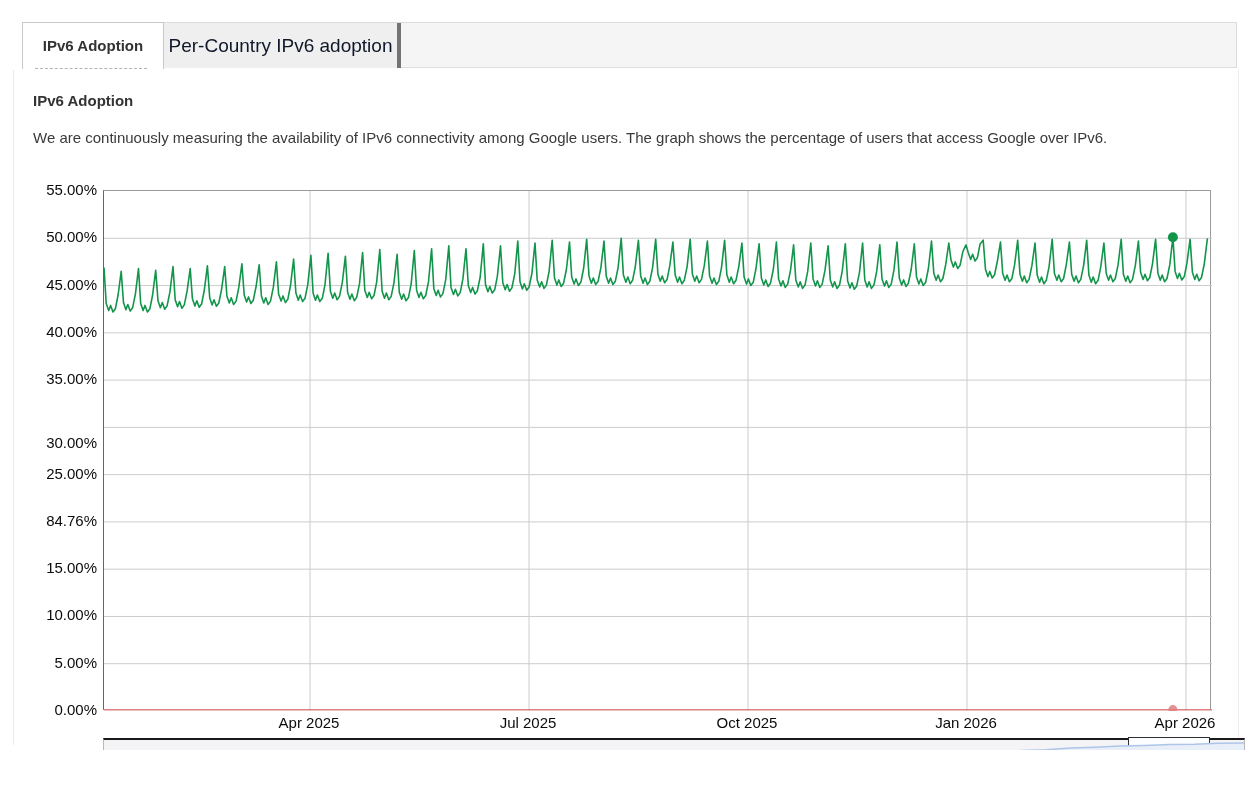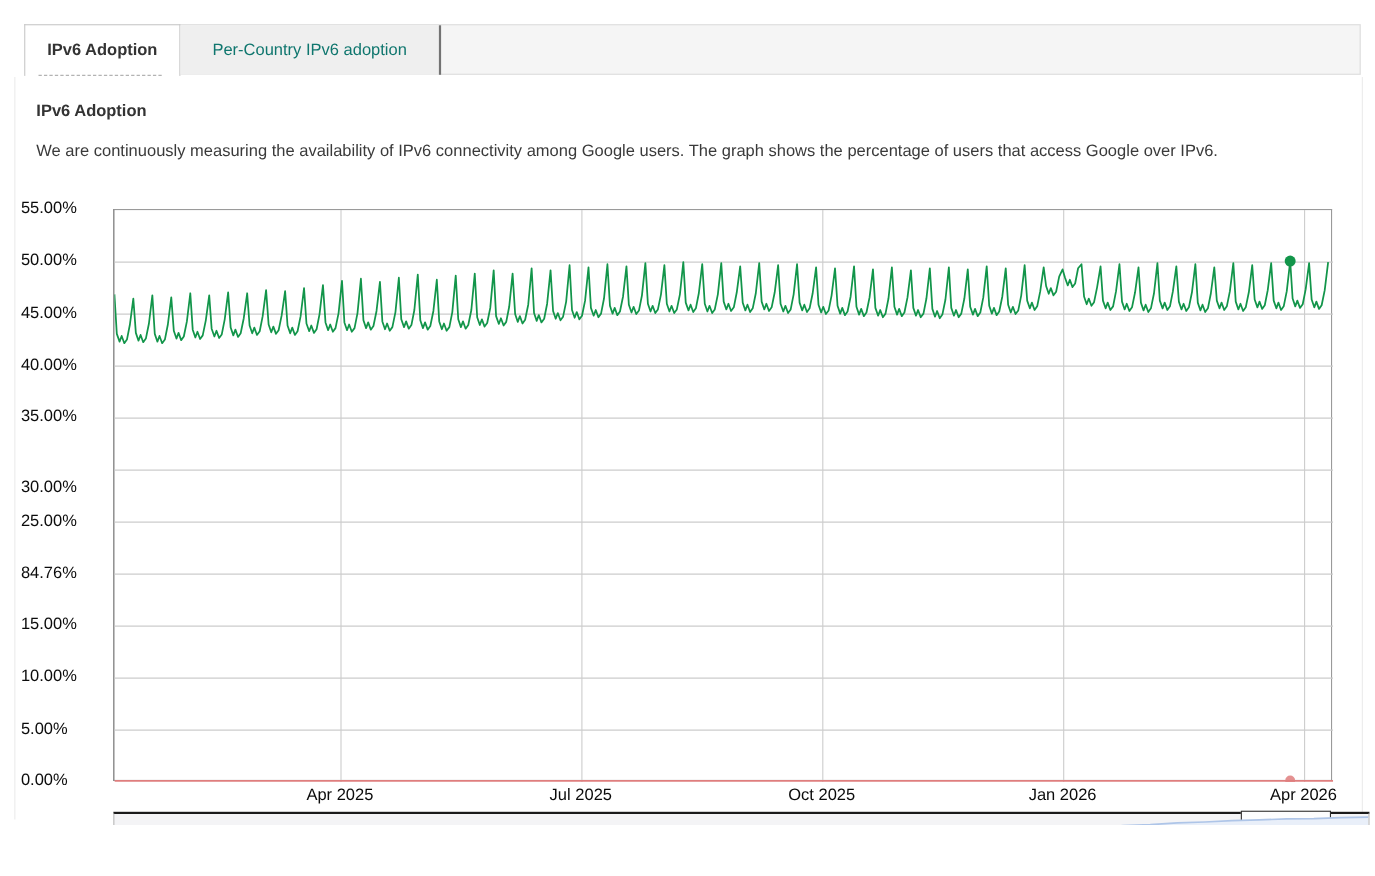--- a/index.html
+++ b/index.html
@@ -14,22 +14,22 @@
     background:#f5f5f5; border:1px solid #dcdcdc;
   }
   #tab-active {
     position:absolute; left:22px; top:22px; width:142px; height:47px;
     background:#fff; border:1px solid #c9c9c9; border-bottom:none; z-index:2;
     font-size:15px; font-weight:bold; color:#333; text-align:center; line-height:45px;
     cursor:pointer;
   }
   #tab-inactive {
     position:absolute; left:164px; top:23px; width:237px; height:45px;
-    background:#efefef; border-right:2px solid #737373; z-index:2;
-    font-size:15px; color:#0f766e; text-align:center; line-height:45px;
+    background:#efefef; border-right:4px solid #737373; z-index:2;
+    font-size:19px; color:#0f172a; text-align:center; line-height:45px;
     cursor:pointer;
   }
   #tab-focus-dashes {
     position:absolute; left:35px; top:68px; width:112px; height:0;
     border-top:1px dashed #b3b3b3; z-index:3;
   }
   
   .frame-edge { position:absolute; top:70px; bottom:5px; width:1px; background:#ececec; }
   #frame-left { left:13px; }
   #frame-right { left:1238px; }
@@ -44,21 +44,21 @@
   }
   #legend span { margin-left:7px; }
   #legend span:first-child { margin-left:0; }
   
   #plot {
     position:absolute; left:103px; top:190px; width:1108px; height:520px;
     border:1px solid #9a9a9a; border-left-color:#666;
   }
   #plot svg { position:absolute; left:0; top:0; }
   .ylab {
-    position:absolute; left:19px; width:78px; 
+    position:absolute; left:19px; width:78px; text-align:right;
     font-size:15px; color:#0b0b0b;
   }
   .xlab {
     position:absolute; top:714px; width:120px; text-align:center;
     font-size:15px; color:#0b0b0b;
   }
   
   #selector {
     position:absolute; left:103px; top:738px; width:1142px; height:49px;
     background:#f4f4f6; border:1px solid #b9b9b9; border-top:2px solid #1a1a1a;

